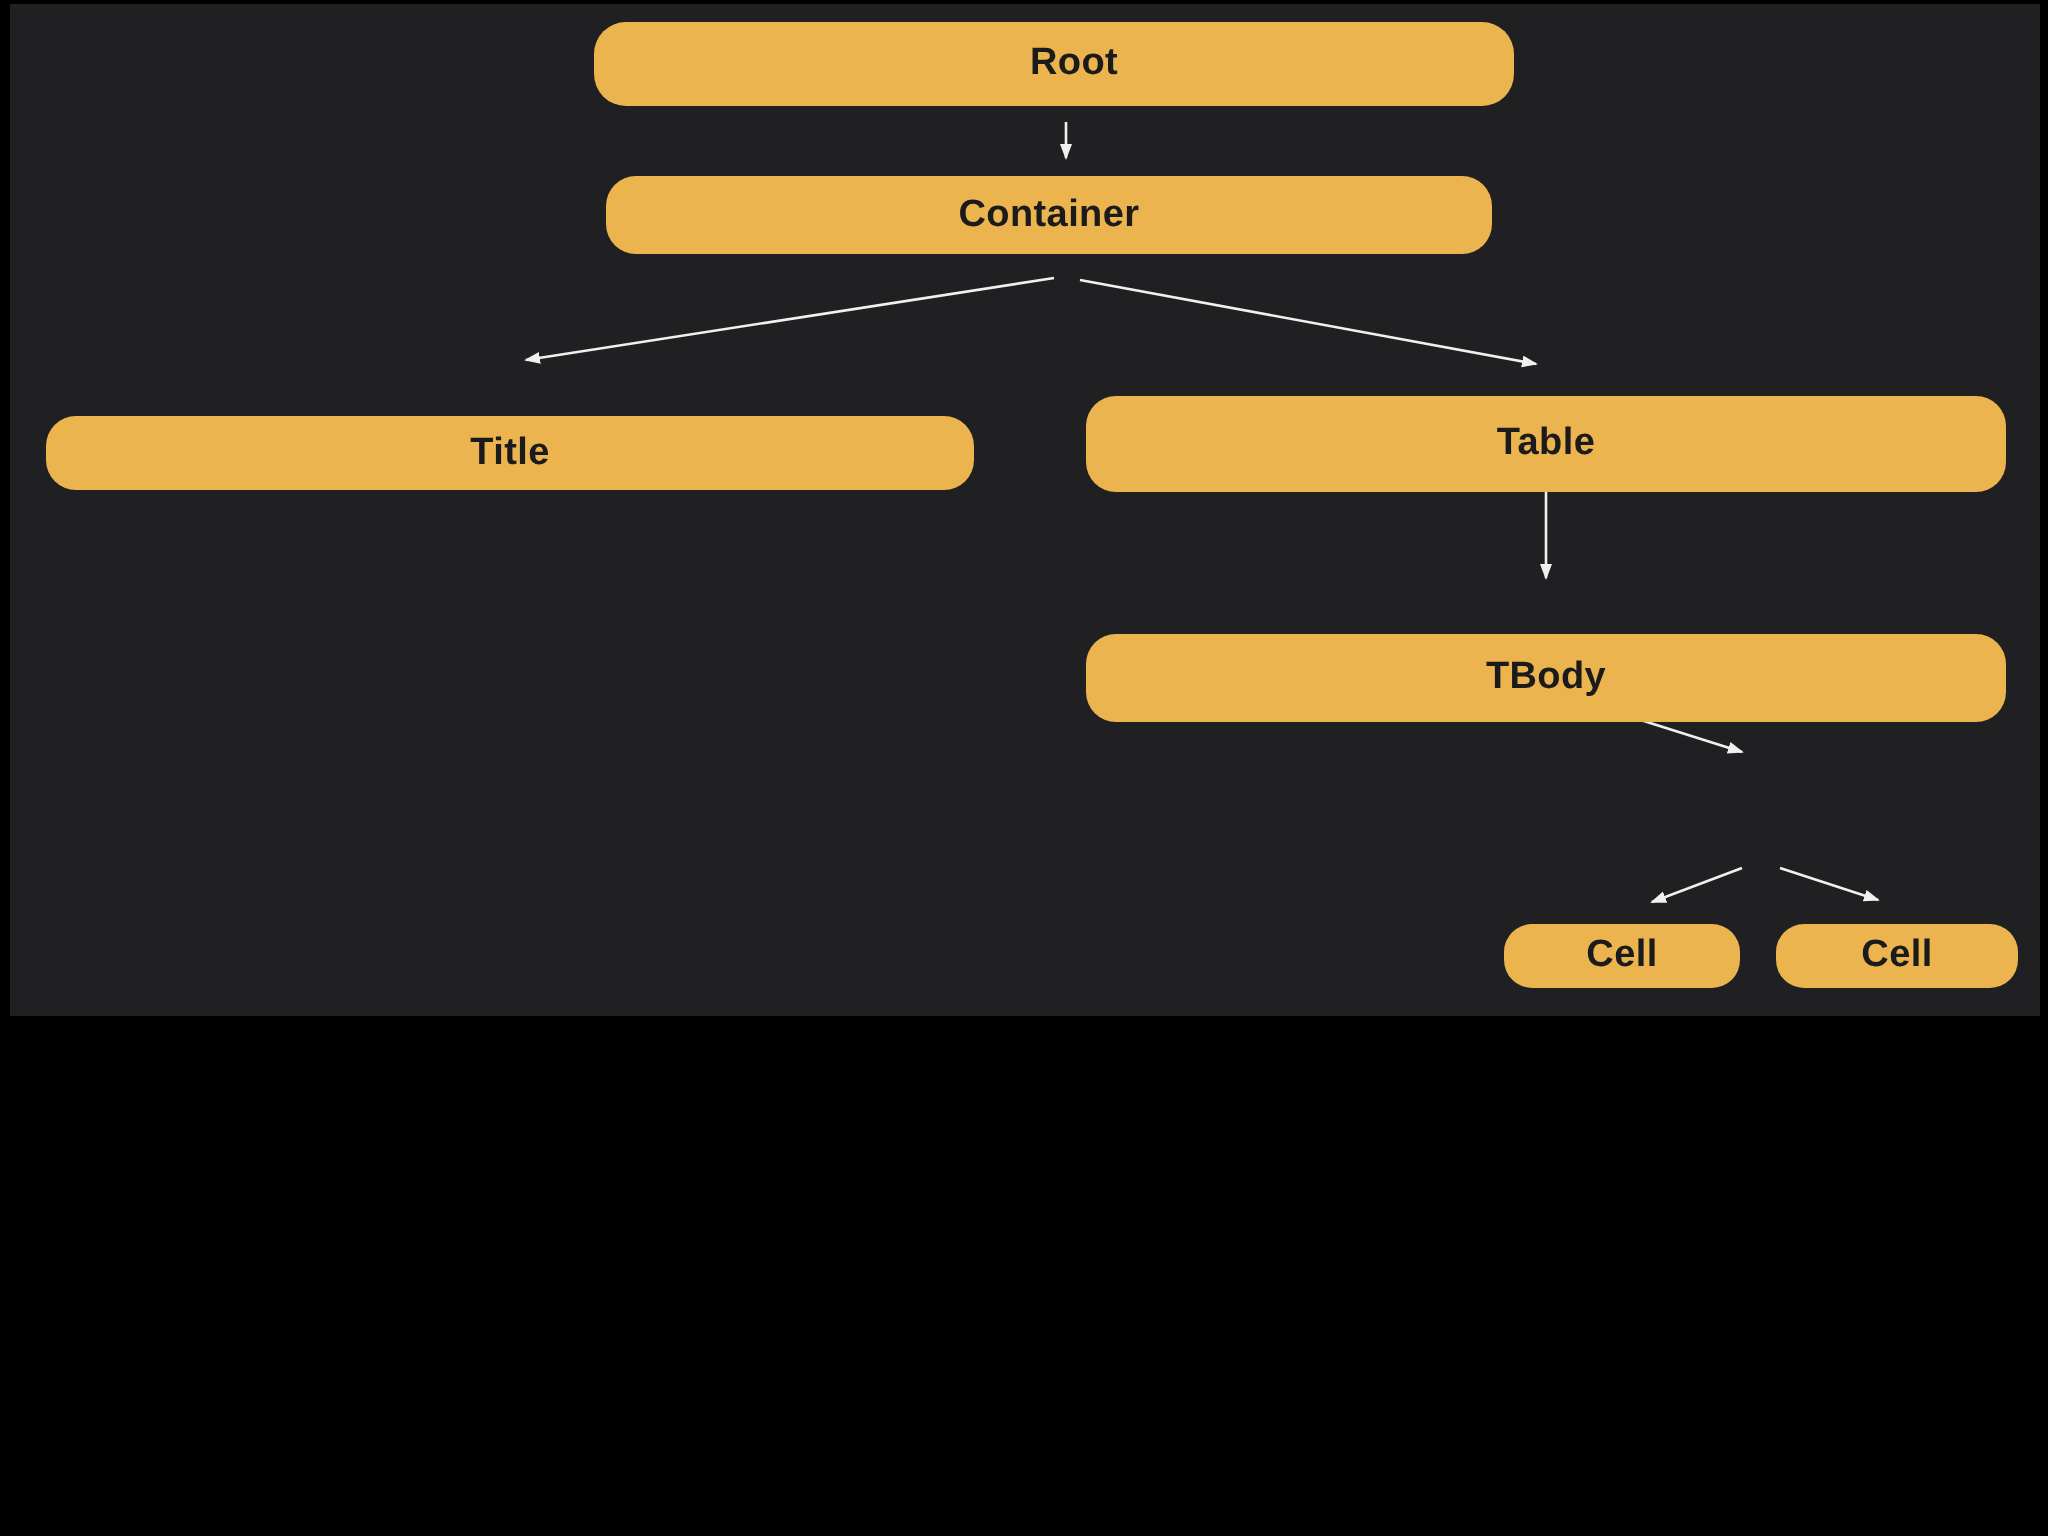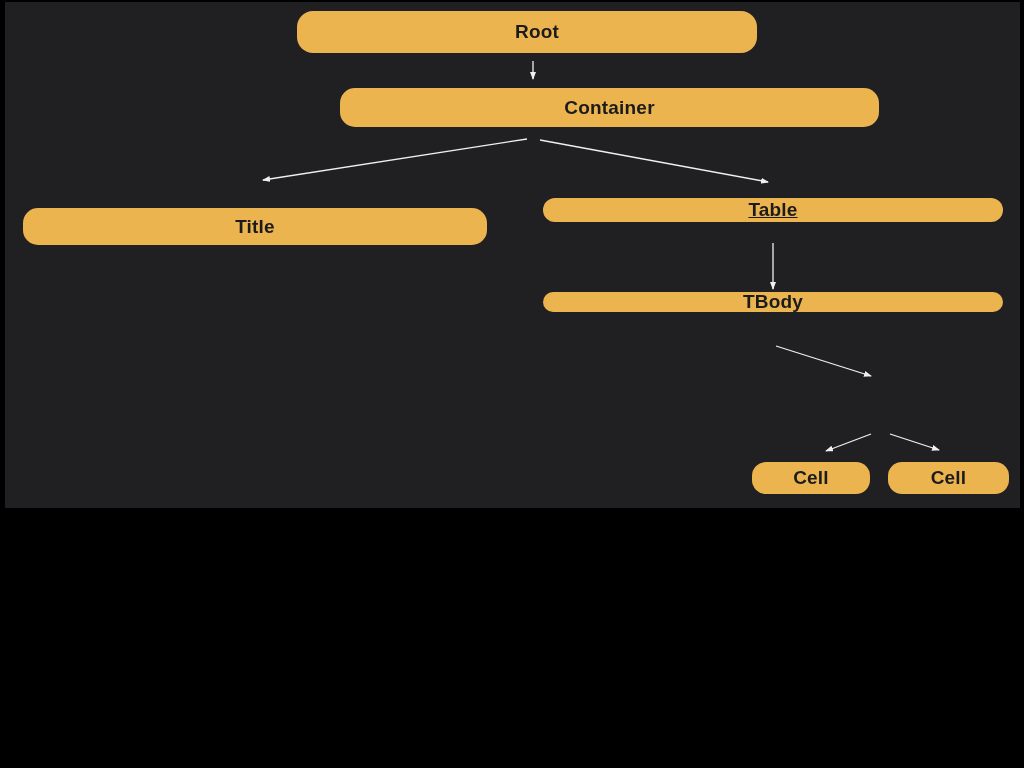--- a/index.html
+++ b/index.html
@@ -42,24 +42,24 @@
     align-items: center;
     justify-content: center;
     background: var(--node-fill, #ECB44E);
     color: var(--node-text, #1B1B1B);
     font-size: 19px;
     font-weight: 600;
     letter-spacing: 0.2px;
     box-sizing: border-box;
   }
   .node-root      { left: 297px; top: 11px;  width: 460px; height: 42px; border-radius: 16px; padding-left: 20px; }
-  .node-container { left: 303px; top: 88px;  width: 539px; height: 39px; border-radius: 15px; margin-left: 37px; }
+  .node-container { left: 303px; top: 88px;  width: 443px; height: 39px; border-radius: 15px; }
   .node-title     { left: 23px;  top: 198px; width: 464px; height: 37px; border-radius: 15px; margin-top: 10px; }
-  .node-table     { left: 543px; top: 198px; width: 460px; height: 24px; border-radius: 15px; text-decoration: underline; }
-  .node-tbody     { left: 543px; top: 292px; width: 460px; height: 20px; border-radius: 15px; }
+  .node-table     { left: 543px; top: 198px; width: 460px; height: 48px; border-radius: 15px; }
+  .node-tbody     { left: 543px; top: 317px; width: 460px; height: 44px; border-radius: 15px; }
   .node-row       { left: 758px; top: 388px; width: 245px; height: 31px; border-radius: 14px; }
   .node-cell-1    { left: 752px; top: 462px; width: 118px; height: 32px; border-radius: 14px; }
   .node-cell-2    { left: 888px; top: 462px; width: 121px; height: 32px; border-radius: 14px; }
   .letterbox {
     position: absolute;
     left: 0;
     top: 508px;
     width: 1024px;
     height: 260px;
     background: var(--background, #000000);

